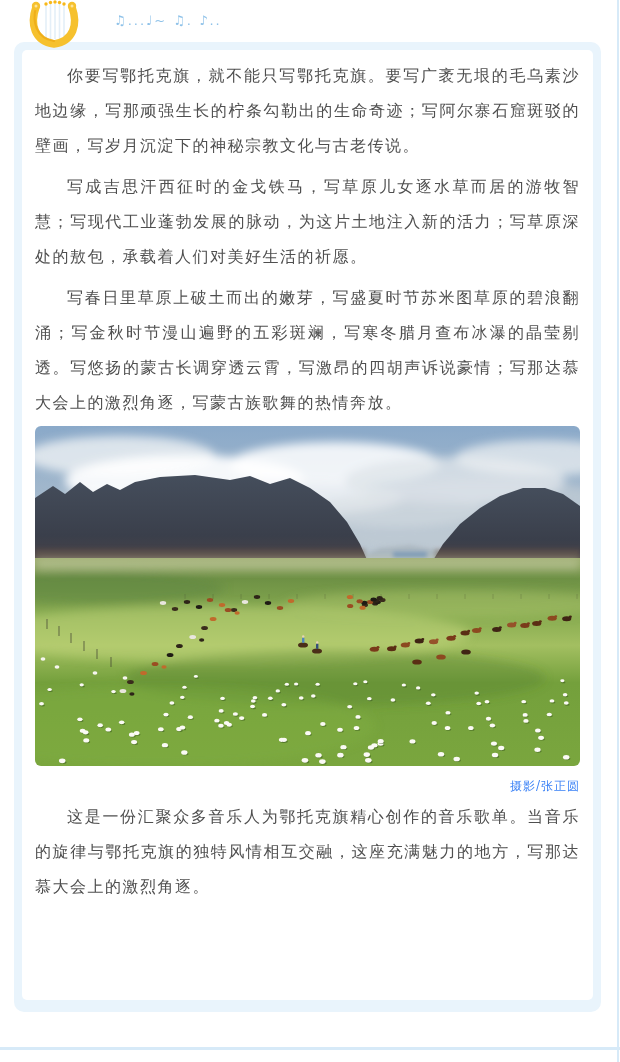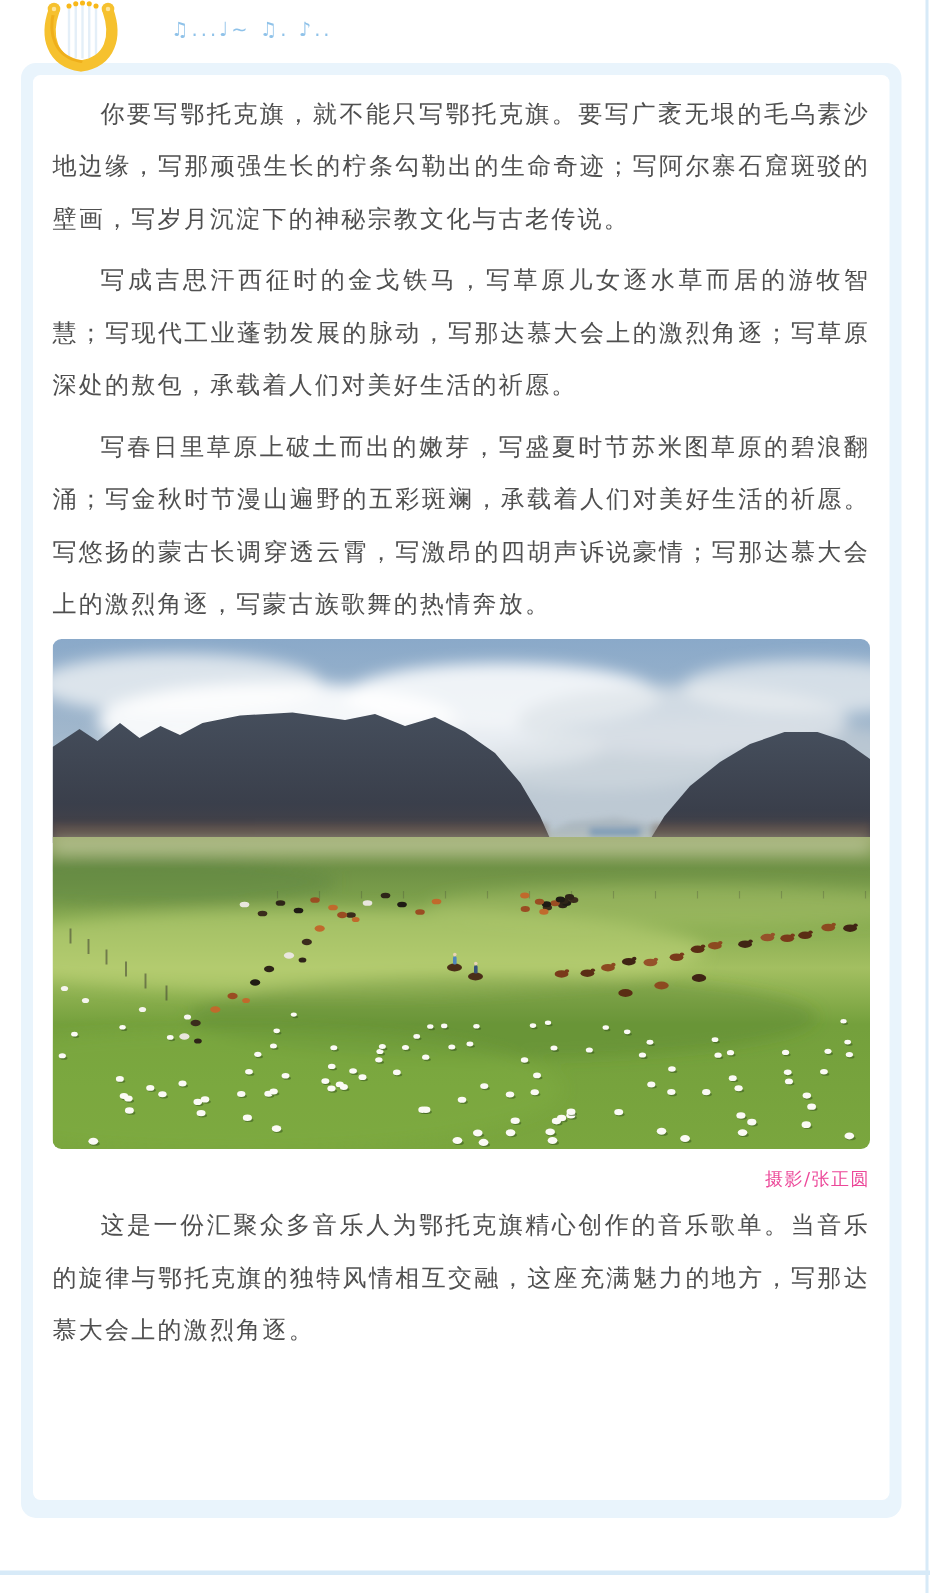--- a/index.html
+++ b/index.html
@@ -28,21 +28,21 @@
   }
   .para{
     margin:0 0 6px 0;
     font-size:16px;line-height:35px;letter-spacing:1.5px;
     color:#4f4f4f;text-align:justify;text-indent:2em;
   }
   figure.photo{margin:4px 0 0 0;width:545px;height:340px;border-radius:6px;overflow:hidden;position:relative;}
   figure.photo svg{display:block;width:545px;height:340px;}
   .credit{
     margin:12px 0 4px 0;text-align:right;
-    font-size:12px;letter-spacing:1px;color:#ec4899;
+    font-size:12px;letter-spacing:1px;color:#3b82f6;
   }
   
   .edge-right{position:absolute;right:1px;top:0;width:2px;height:1062px;background:#d7eaf8;}
   .edge-bottom{position:absolute;left:0;top:1047px;width:620px;height:3px;background:#d7eaf8;}
 </style>
 </head>
 <body>
 
 <div>
 
@@ -72,22 +72,22 @@
       <circle cx="9" cy="6" r="1.5" fill="#fde49a"></circle>
       <circle cx="45" cy="6" r="1.5" fill="#fde49a"></circle>
     </svg>
     <span class="notes">♫...♩~  ♫.  ♪..</span>
   </header>
 
   <div class="frame">
     <div class="card">
 
       <p class="para">你要写鄂托克旗，就不能只写鄂托克旗。要写广袤无垠的毛乌素沙地边缘，写那顽强生长的柠条勾勒出的生命奇迹；写阿尔寨石窟斑驳的壁画，写岁月沉淀下的神秘宗教文化与古老传说。</p>
-      <p class="para">写成吉思汗西征时的金戈铁马，写草原儿女逐水草而居的游牧智慧；写现代工业蓬勃发展的脉动，写那达慕大会上的激烈角逐；写草原深处的敖包，承载着人们对美好生活的祈愿。</p>
-      <p class="para">写春日里草原上破土而出的嫩芽，写盛夏时节苏米图草原的碧浪翻涌；写金秋时节漫山遍野的五彩斑斓，承载着人们对美好生活的祈愿。写悠扬的蒙古长调穿透云霄，写激昂的四胡声诉说豪情；写那达慕大会上的激烈角逐，写蒙古族歌舞的热情奔放。</p>
+      <p class="para">写成吉思汗西征时的金戈铁马，写草原儿女逐水草而居的游牧智慧；写现代工业蓬勃发展的脉动，为这片土地注入新的活力；写草原深处的敖包，承载着人们对美好生活的祈愿。</p>
+      <p class="para">写春日里草原上破土而出的嫩芽，写盛夏时节苏米图草原的碧浪翻涌；写金秋时节漫山遍野的五彩斑斓，写寒冬腊月查布冰瀑的晶莹剔透。写悠扬的蒙古长调穿透云霄，写激昂的四胡声诉说豪情；写那达慕大会上的激烈角逐，写蒙古族歌舞的热情奔放。</p>
 
       <figure class="photo">
         <svg id="photo-svg" viewBox="0 0 545 340" preserveAspectRatio="none" role="img">
           <defs>
             <linearGradient id="skyG" x1="0" y1="0" x2="0" y2="1">
               <stop offset="0" stop-color="#8aa9c9"></stop>
               <stop offset="0.55" stop-color="#a9bccd"></stop>
               <stop offset="1" stop-color="#c3ccd4"></stop>
             </linearGradient>
             <linearGradient id="mG" x1="0" y1="0" x2="0" y2="1">

